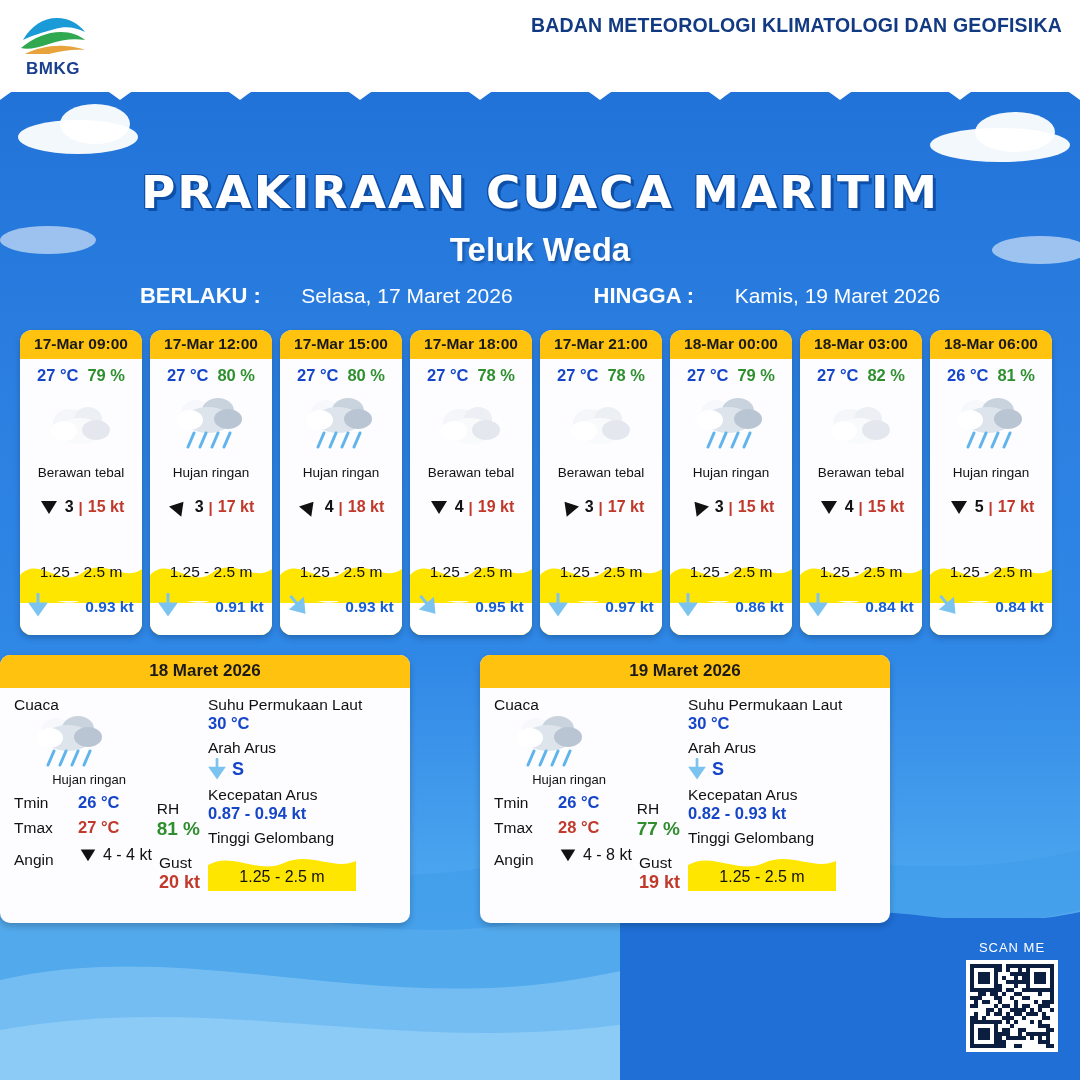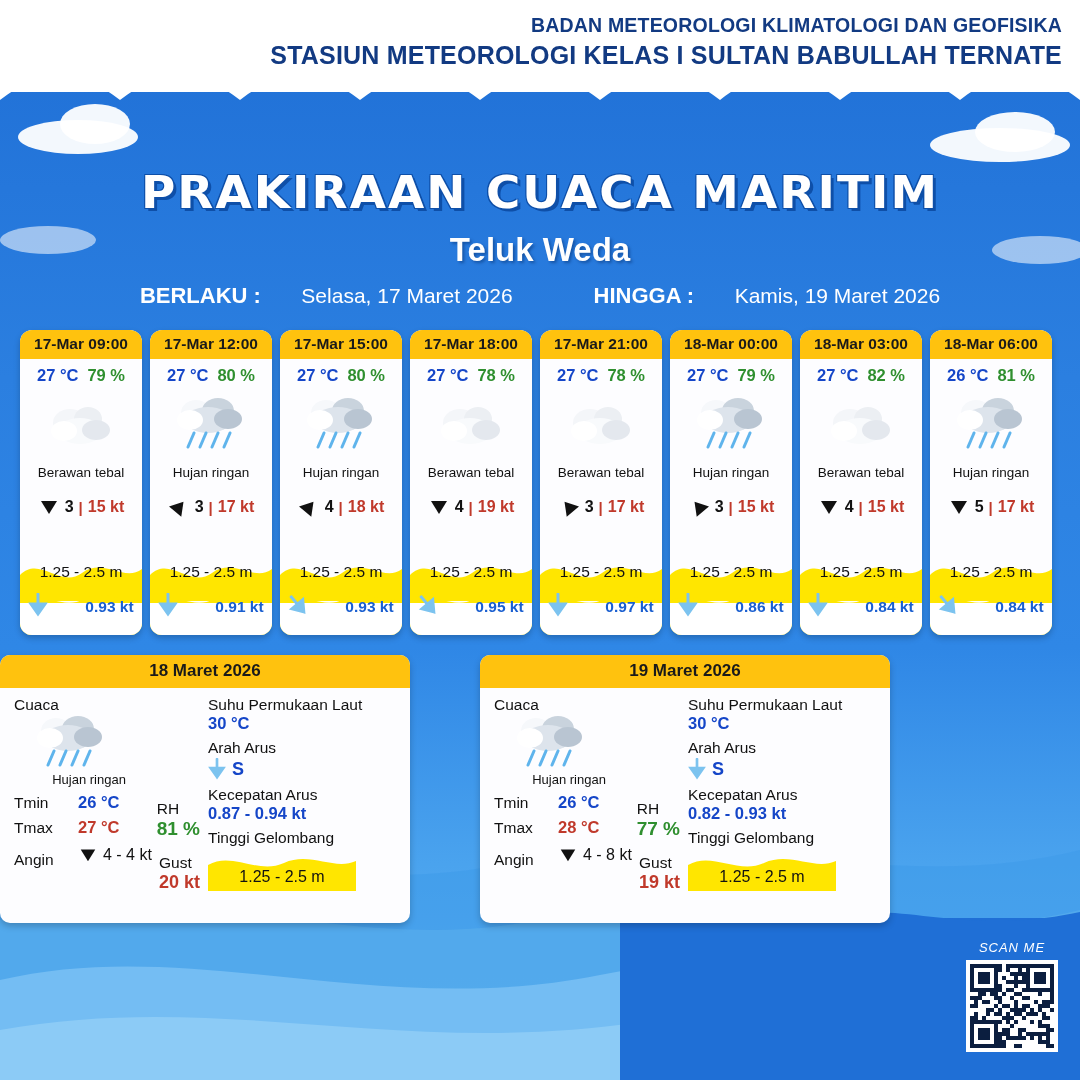--- a/index.html
+++ b/index.html
@@ -94,21 +94,21 @@
   .arus-row { display:flex; align-items:center; gap:6px; margin-top:1px; }
   .arus-dir { font-size:18px; font-weight:bold; color:#1546c8; }
   .wavechip { position:relative; width:148px; height:40px; margin-top:4px; }
   .wavechip-txt { position:absolute; inset:0; display:flex; align-items:flex-end;
     justify-content:center; padding-bottom:5px; font-size:16px; color:#111; }
 
   
   .foot-note { position:absolute; left:18px; bottom:14px; width:620px; z-index:10;
     color:#0a1f66; font-size:13.5px; font-weight:bold; line-height:1.45; }
   .scan { position:absolute; right:22px; bottom:28px; z-index:10; text-align:center; }
-  .scan-lbl { color:#ffffff; font-size:13px; letter-spacing:1px; margin-bottom:5px;font-style:italic; }
+  .scan-lbl { color:#ffffff; font-size:13px; letter-spacing:1px; margin-bottom:5px; }
   .qr { width:92px; height:92px; background:#ffffff; padding:4px; }
   .qr-grid { width:84px; height:84px; display:grid; grid-template-columns:repeat(21,4px);
     grid-template-rows:repeat(21,4px); }
   .qr-grid i { background:#0b1e3f; }
 </style>
 </head>
 <body>
 
 <div class="stage">
 
@@ -131,23 +131,30 @@
   <svg class="bg-bottom-waves" viewBox="0 0 1080 290" preserveAspectRatio="none">
     <path d="M0,70 C170,20 320,120 520,70 C700,25 880,110 1080,60 L1080,290 L0,290 Z" fill="#3e9aea" opacity="0.55"></path>
     <path d="M0,130 C200,80 360,175 560,125 C760,80 900,165 1080,120 L1080,290 L0,290 Z" fill="#57aced" opacity="0.7"></path>
     <path d="M0,190 C190,145 380,230 600,185 C800,145 930,215 1080,180 L1080,290 L0,290 Z" fill="#74bdf3"></path>
     <path d="M0,240 C220,200 400,268 640,232 C840,202 950,252 1080,228 L1080,290 L0,290 Z" fill="#8ccbf6"></path>
     <path d="M620,128 L1080,128 L1080,290 L620,290 Z" fill="#1f6fd6"></path>
     <path d="M620,128 C700,108 760,150 830,128 C900,108 960,148 1080,122 L1080,128 L620,128 Z" fill="#1f6fd6"></path>
   </svg>
 
   <div class="hdr">
+    <div class="logo">
+      <svg width="72" height="48" viewBox="0 0 72 48">
+        <path d="M6,30 C14,16 26,8 40,8 C52,8 62,14 68,22 C58,17 48,16 38,19 C26,22 14,26 6,30 Z" fill="#1a9ad6"></path>
+        <path d="M4,38 C16,28 30,22 44,22 C54,22 62,25 68,30 C56,28 44,30 32,34 C20,38 10,40 4,38 Z" fill="#2fa84f"></path>
+        <path d="M8,44 C20,38 34,35 48,36 C56,36.6 63,38 68,40 C56,39 44,41 32,44 Z" fill="#e8a33d"></path>
+      </svg>
+      <div class="logo-text">BMKG</div>
+    </div>
     <div class="hdr-text">
       <div class="hdr-l1">BADAN METEOROLOGI KLIMATOLOGI DAN GEOFISIKA</div>
-      <div class="hdr-l2">STASIUN METEOROLOGI KELAS I SULTAN BABULLAH TERNATE</div>
     </div>
   </div>
 
   <div class="title-main">PRAKIRAAN CUACA MARITIM</div>
   <div class="title-sub">Teluk Weda</div>
   <div class="valid-row">
     <span class="lbl">BERLAKU :</span>
     <span class="val">Selasa, 17 Maret 2026</span>
     <span class="valid-gap"></span>
     <span class="lbl">HINGGA :</span>

